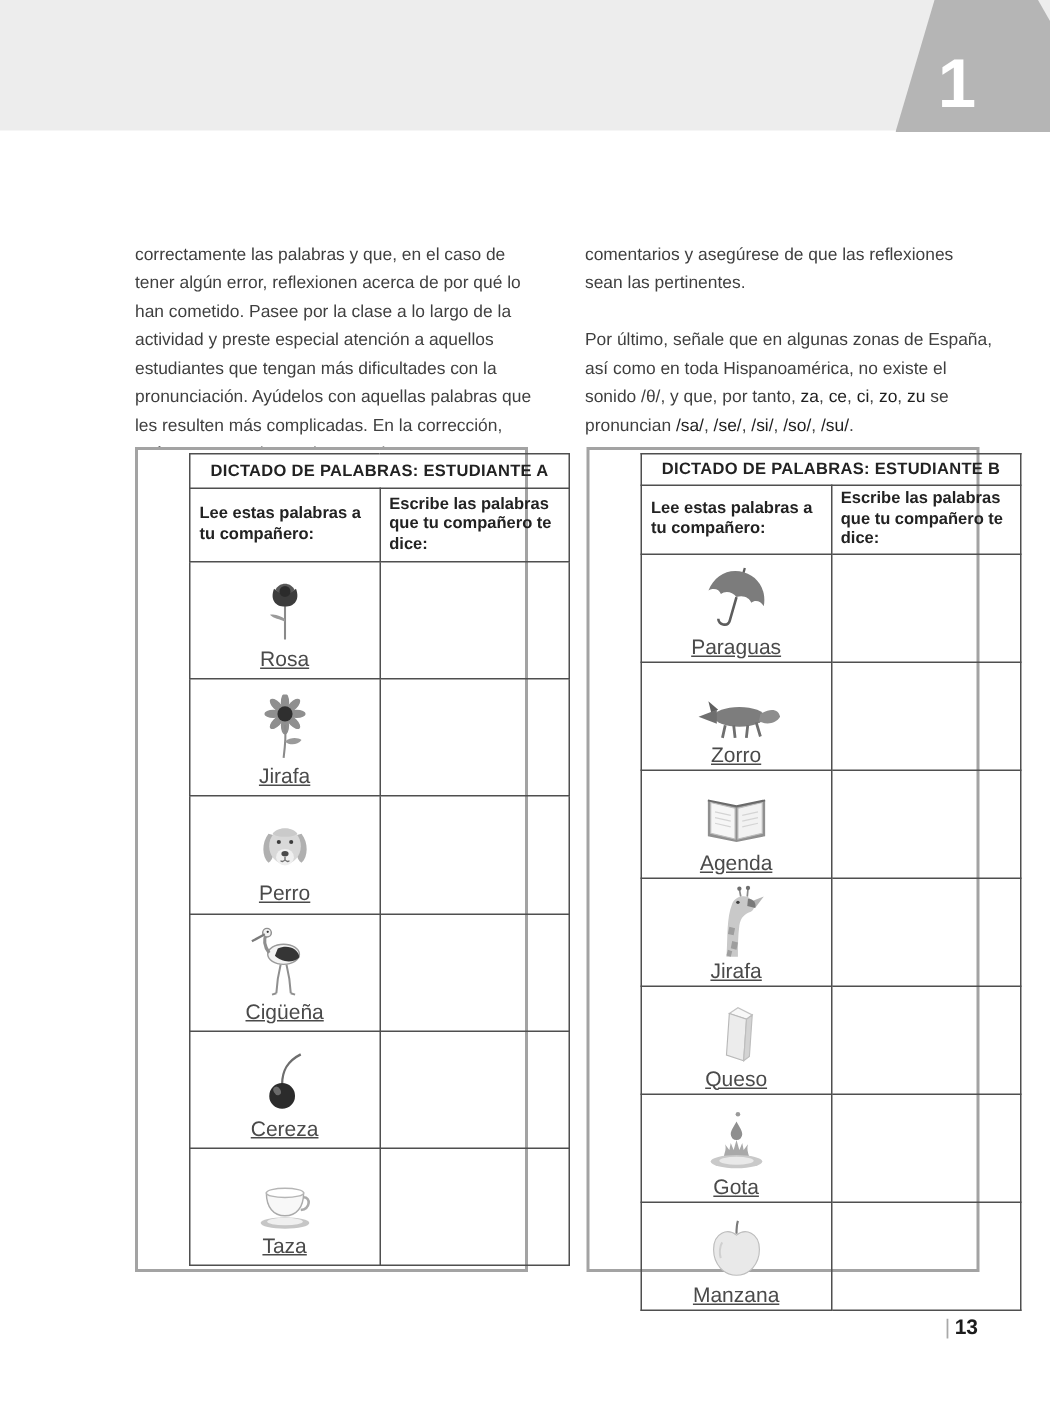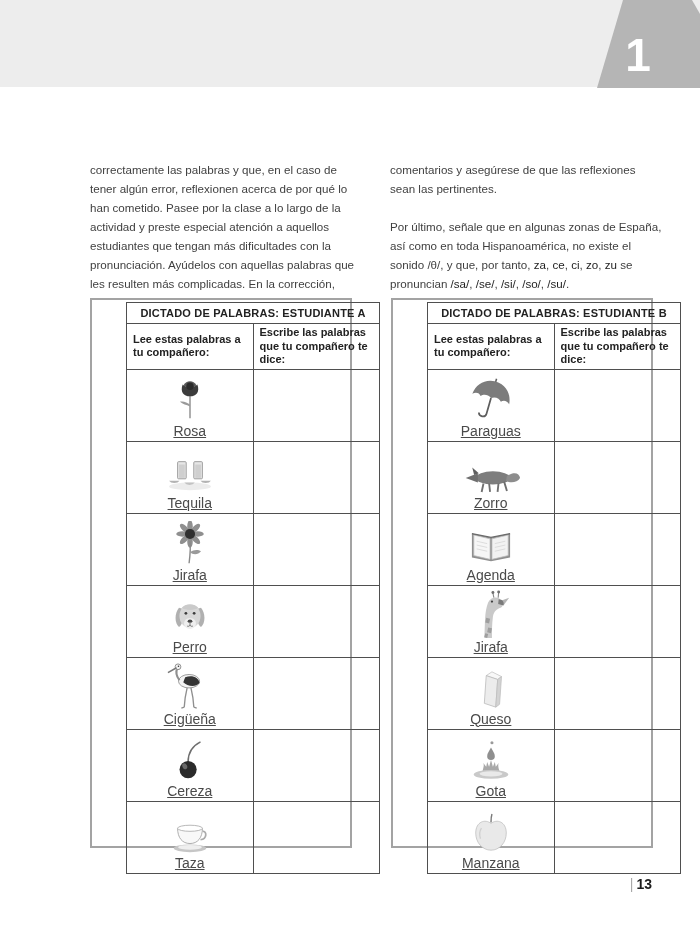--- a/index.html
+++ b/index.html
@@ -80,38 +80,20 @@
             <path d="M16 8 C13 16 17 21 24 21 C31 21 35 16 32 8 C28 12 20 12 16 8 Z" fill="#3c3c3c"></path>
             <path d="M17 9 C20 3 28 3 31 9 C27 13 21 13 17 9 Z" fill="#575757"></path>
             <circle cx="24" cy="10" r="4" fill="#2b2b2b"></circle>
           </svg>
           <span class="word-label">Rosa</span>
         </div>
             </td>
         <td></td>
       </tr>
 
-      <tr class="data-row">
-        <td>
-              <div class="cell-stack">
-          <svg width="54" height="40" viewBox="0 0 56 42">
-            <ellipse cx="28" cy="33" rx="22" ry="4" fill="#ececec"></ellipse>
-            <rect x="15" y="7" width="9" height="18" rx="1" fill="#e6e6e6" stroke="#9a9a9a"></rect>
-            <rect x="16.5" y="10" width="6" height="14" fill="#cfcfcf"></rect>
-            <rect x="32" y="7" width="9" height="18" rx="1" fill="#e6e6e6" stroke="#9a9a9a"></rect>
-            <rect x="33.5" y="10" width="6" height="14" fill="#cfcfcf"></rect>
-            <path d="M6 27 a6 4 0 0 0 11 0 z" fill="#b3b3b3"></path>
-            <path d="M22 29 a6 4 0 0 0 11 0 z" fill="#c2c2c2"></path>
-            <path d="M39 27 a6 4 0 0 0 11 0 z" fill="#b3b3b3"></path>
-          </svg>
-          <span class="word-label">Tequila</span>
-        </div>
-            </td>
-        <td></td>
-      </tr>
 
       <tr class="data-row">
         <td>
               <div class="cell-stack">
           <svg width="44" height="46" viewBox="0 0 48 50">
             <g fill="#8f8f8f">
               <ellipse cx="24" cy="5.5" rx="3" ry="6.5" transform="rotate(0 24 14)"></ellipse>
               <ellipse cx="24" cy="5.5" rx="3" ry="6.5" transform="rotate(45 24 14)"></ellipse>
               <ellipse cx="24" cy="5.5" rx="3" ry="6.5" transform="rotate(90 24 14)"></ellipse>
               <ellipse cx="24" cy="5.5" rx="3" ry="6.5" transform="rotate(135 24 14)"></ellipse>

